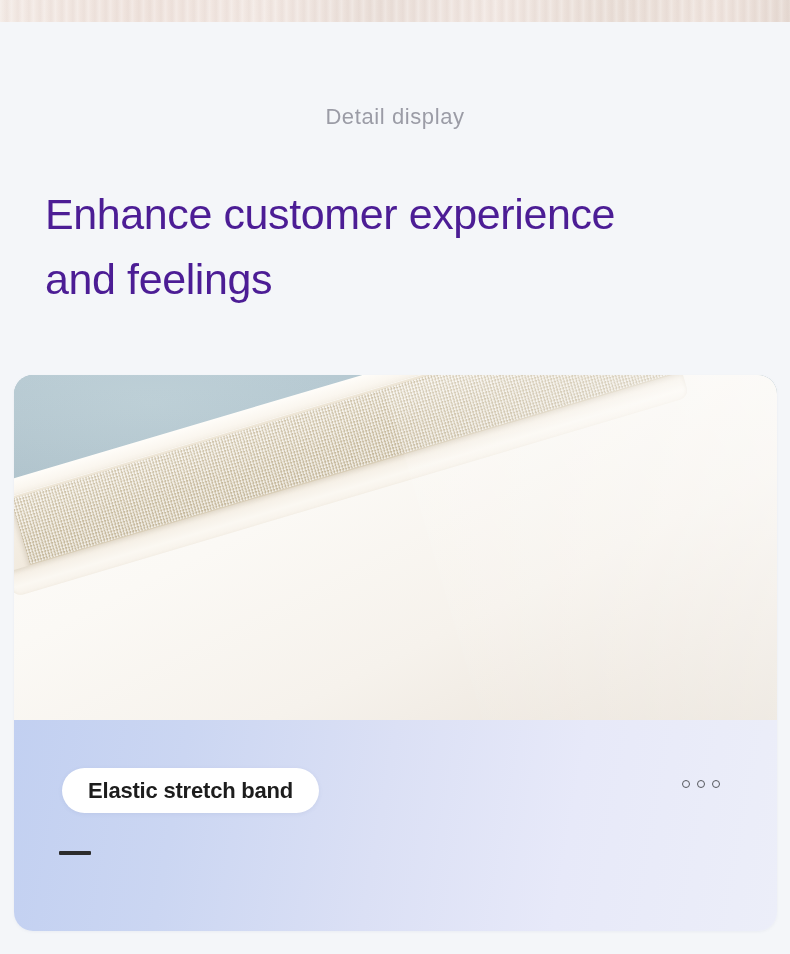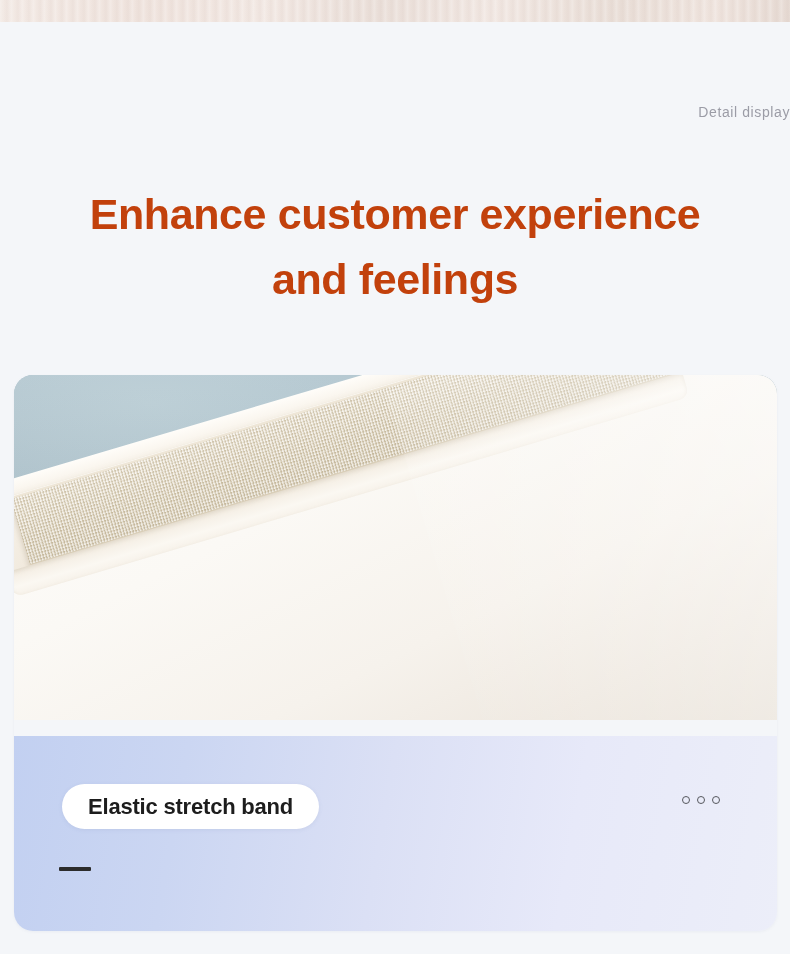--- a/index.html
+++ b/index.html
@@ -52,37 +52,36 @@
     width: 790px;
     height: 932px;
     background: #f4f6f9;
   }
 
   .eyebrow {
     position: absolute;
     top: 82px;
     left: 0;
     width: 790px;
-    text-align: right;
-    font-size: 14px;
+    text-align: center;
+    font-size: 22px;
     font-weight: 400;
     letter-spacing: .6px;
     color: #9b9ca6;
   }
 
   .headline {
     position: absolute;
     top: 160px;
     left: 45px;
     width: 700px;
-    text-align: center;
     font-size: 43px;
     line-height: 1.50;
-    font-weight: 700;
-    color: #c2410c;
+    font-weight: 400;
+    color: #4c1d95;
     letter-spacing: -0.4px;
   }
   .headline .line { display: block; }
 
   
   .card {
     position: absolute;
     top: 353px;
     left: 14px;
     width: 763px;
@@ -245,21 +244,20 @@
     top: 345px;
     width: 763px;
     height: 211px;
     background:
       linear-gradient(100deg,
         #c2d0f1 0%,
         #cbd6f2 22%,
         #dbe0f5 48%,
         #e7e9f9 72%,
         #eceef9 100%);
-    margin-top: 16px;
   }
 
   .badge {
     position: absolute;
     left: 48px;
     top: 48px;
     height: 45px;
     padding: 0 26px;
     display: flex;
     align-items: center;

